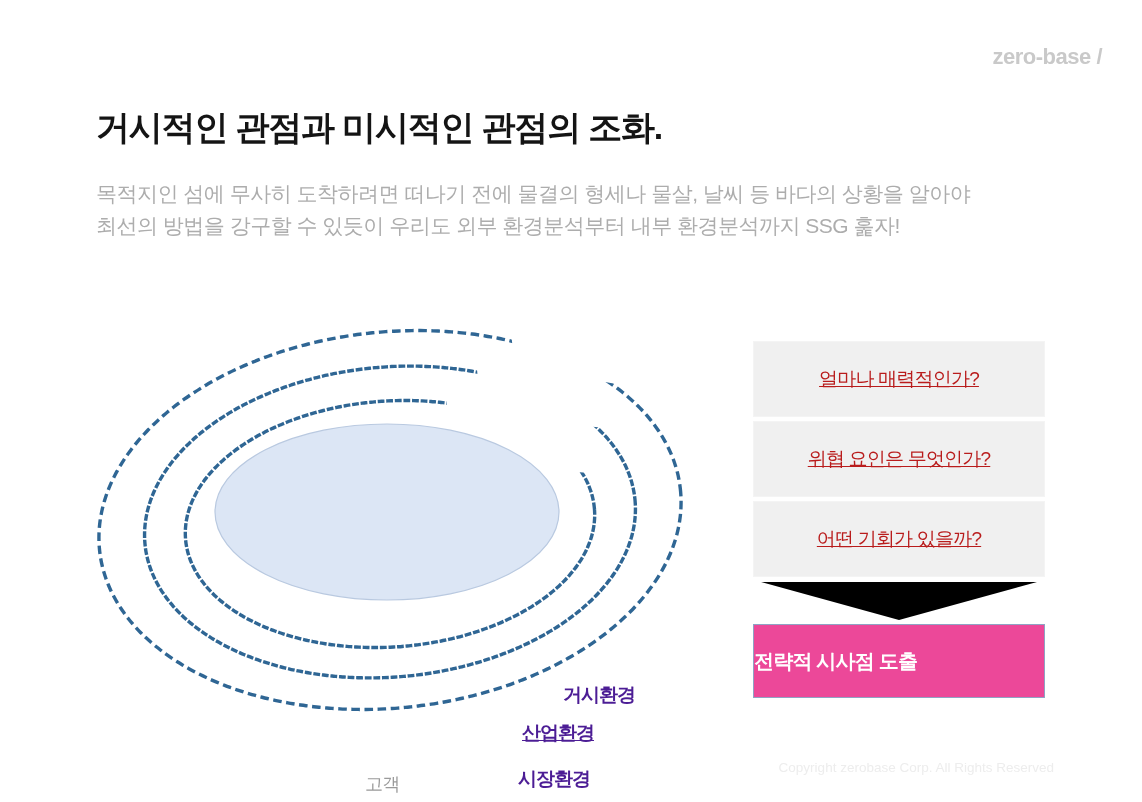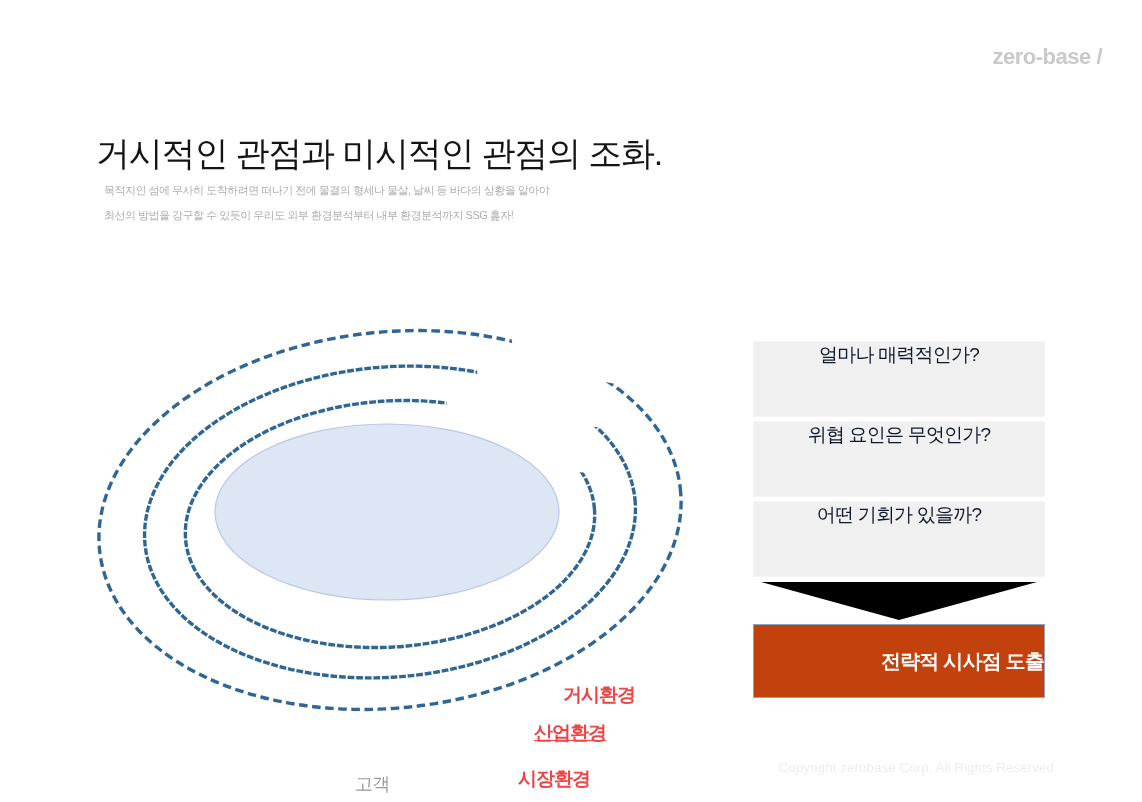--- a/index.html
+++ b/index.html
@@ -28,34 +28,34 @@
     right: 40px;
     font-size: 22px;
     font-weight: bold;
     letter-spacing: -0.5px;
     color: #c9c9c9;
     white-space: nowrap;
   }
   .title {
     position: absolute;
     left: 96px;
-    top: 110px;
+    top: 84px;
     font-size: 34px;
-    font-weight: normal;
+    font-weight: bold;
     letter-spacing: -1.2px;
     color: #141414;
     white-space: nowrap;
     margin-top: 21px;
   }
   .subtitle {
     position: absolute;
-    left: 104px;
+    left: 96px;
     top: 178px;
-    font-size: 11px;
-    line-height: 25px;
+    font-size: 21px;
+    line-height: 32px;
     letter-spacing: -0.5px;
     color: #adadad;
     white-space: pre-line;
   }
 
   
   .diagram {
     position: absolute;
     left: 60px;
     top: 320px;
@@ -63,76 +63,78 @@
     height: 400px;
   }
   .diagram svg {
     display: block;
   }
   .ring-label {
     position: absolute;
     font-size: 19px;
     font-weight: bold;
     letter-spacing: -1px;
-    color: #ef4444;
+    color: #4c1d95;
     white-space: nowrap;
   }
   .ring-label.macro    { left: 503px; top: 362px; }
-  .ring-label.industry { left: 474px; top: 400px; text-decoration: underline; }
+  .ring-label.industry { left: 462px; top: 400px; text-decoration: underline; }
   .ring-label.market   { left: 425px; top: 446px; margin-left: 33px; }
 
   .core-label {
     position: absolute;
     font-size: 18px;
     letter-spacing: -0.8px;
     color: #9a9a9a;
     white-space: nowrap;
   }
-  .core-label.customer   { left: 295px; top: 452px; }
+  .core-label.customer   { left: 305px; top: 452px; }
 
   
   .questions {
     position: absolute;
     left: 753px;
     top: 341px;
     width: 292px;
   }
   .q-box {
     height: 76px;
     margin-bottom: 4px;
     background: #f0f0f0;
     border: 1px solid #f4f4f4;
     box-sizing: border-box;
     display: flex;
+    align-items: center;
     justify-content: center;
     font-size: 19px;
     letter-spacing: -0.8px;
-    color: #0f172a;
+    color: #b91c1c;
+    text-decoration: underline;
   }
   .arrow-wrap {
     position: absolute;
     left: 753px;
     top: 578px;
     width: 292px;
     height: 42px;
   }
   .arrow-wrap svg { display: block; }
 
   .conclusion {
     position: absolute;
     left: 753px;
     top: 624px;
     width: 292px;
     height: 74px;
-    background: #c2410c;
+    background: #ec4899;
     border: 1px solid #8fa3c4;
     box-sizing: border-box;
     display: flex;
     align-items: center;
-    justify-content: flex-end;
+    justify-content: flex-start;
     font-size: 20px;
     font-weight: bold;
     letter-spacing: -0.8px;
     color: #ffffff;
   }
 
   
   .footer {
     position: absolute;
     right: 88px;

